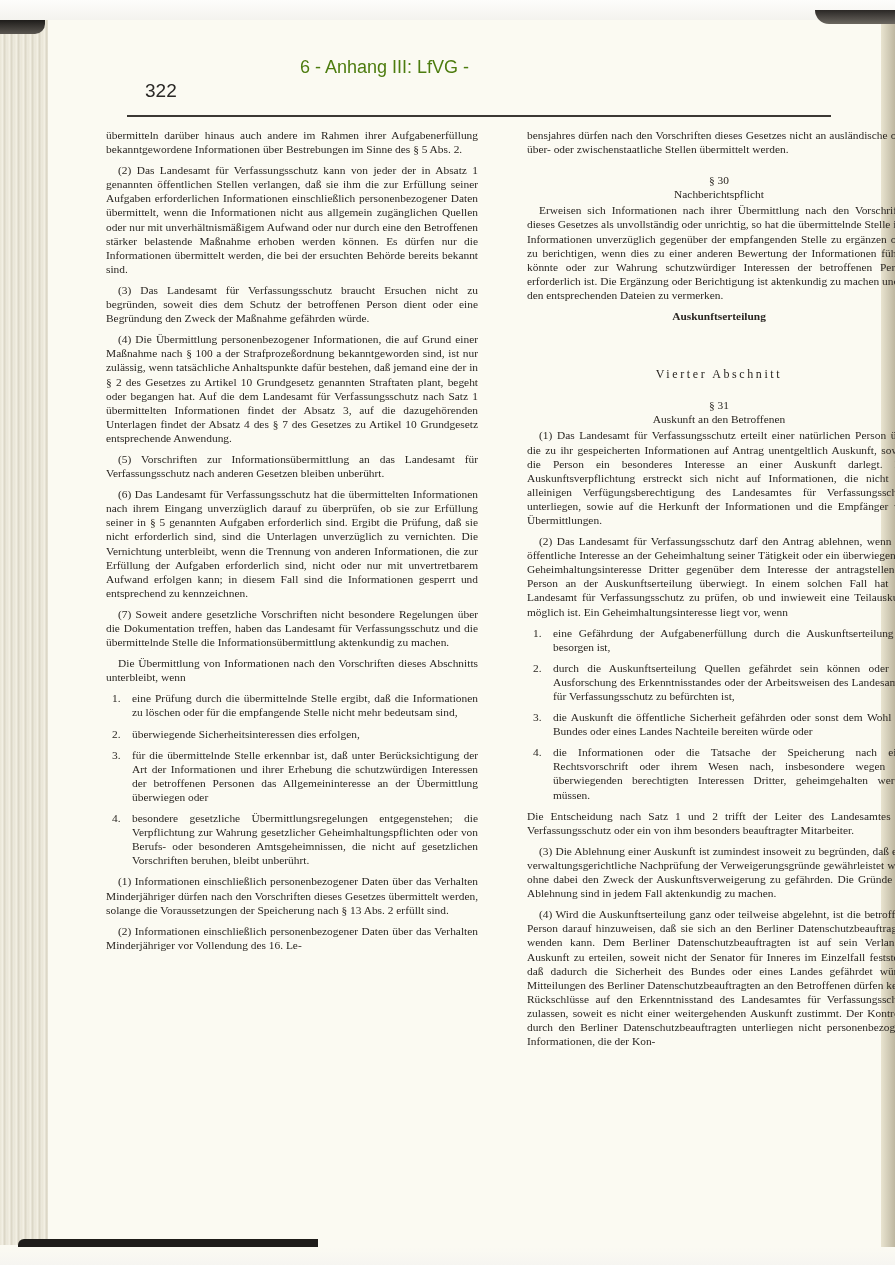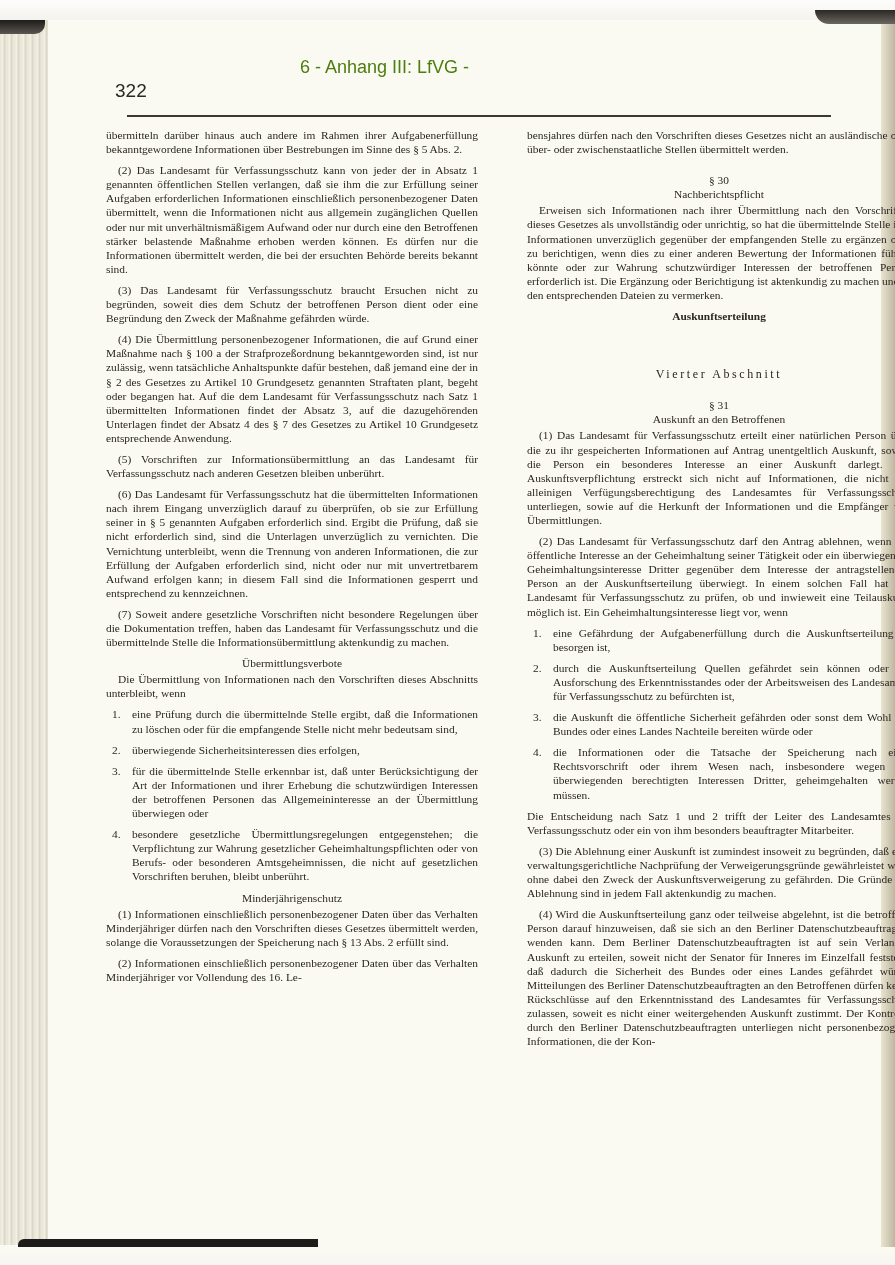--- a/index.html
+++ b/index.html
@@ -40,21 +40,21 @@
     background: linear-gradient(180deg, #fbfaf2, #f6f5f1);
   }
   .page {
     position: absolute; left: 48px; top: 20px; width: 833px; height: 1225px;
   }
   .running-head {
     position: absolute; left: 0; top: 0; width: 833px; height: 100px;
     font-family: "Liberation Sans", "DejaVu Sans", sans-serif;
   }
   .page-number {
-    position: absolute; left: 67px; top: 60px; font-size: 19px; color: #2a2826;
+    position: absolute; left: 97px; top: 60px; font-size: 19px; color: #2a2826;
   }
   .header-title {
     position: absolute; left: 252px; top: 37px; font-size: 18px; color: #4d7c0f;
   }
   .header-rule {
     position: absolute; left: 79px; top: 95px; width: 704px; height: 2px; background: #3b3834;
   }
   .col {
     position: absolute; top: 108px; font-size: 11.4px; line-height: 14.1px;
     text-align: justify;
@@ -90,30 +90,28 @@
 
   <div class="col col-left">
     <p>übermitteln darüber hinaus auch andere im Rahmen ihrer Aufgabenerfüllung bekanntgewordene Informationen über Bestrebungen im Sinne des § 5 Abs. 2.</p>
     <p class="indent">(2) Das Landesamt für Verfassungsschutz kann von jeder der in Absatz 1 genannten öffentlichen Stellen verlangen, daß sie ihm die zur Erfüllung seiner Aufgaben erforderlichen Informationen einschließlich personenbezogener Daten übermittelt, wenn die Informationen nicht aus allgemein zugänglichen Quellen oder nur mit unverhältnismäßigem Aufwand oder nur durch eine den Betroffenen stärker belastende Maßnahme erhoben werden können. Es dürfen nur die Informationen übermittelt werden, die bei der ersuchten Behörde bereits bekannt sind.</p>
     <p class="indent">(3) Das Landesamt für Verfassungsschutz braucht Ersuchen nicht zu begründen, soweit dies dem Schutz der betroffenen Person dient oder eine Begründung den Zweck der Maßnahme gefährden würde.</p>
     <p class="indent">(4) Die Übermittlung personenbezogener Informationen, die auf Grund einer Maßnahme nach § 100 a der Strafprozeßordnung bekanntgeworden sind, ist nur zulässig, wenn tatsächliche Anhaltspunkte dafür bestehen, daß jemand eine der in § 2 des Gesetzes zu Artikel 10 Grundgesetz genannten Straftaten plant, begeht oder begangen hat. Auf die dem Landesamt für Verfassungsschutz nach Satz 1 übermittelten Informationen findet der Absatz 3, auf die dazugehörenden Unterlagen findet der Absatz 4 des § 7 des Gesetzes zu Artikel 10 Grundgesetz entsprechende Anwendung.</p>
     <p class="indent">(5) Vorschriften zur Informationsübermittlung an das Landesamt für Verfassungsschutz nach anderen Gesetzen bleiben unberührt.</p>
     <p class="indent">(6) Das Landesamt für Verfassungsschutz hat die übermittelten Informationen nach ihrem Eingang unverzüglich darauf zu überprüfen, ob sie zur Erfüllung seiner in § 5 genannten Aufgaben erforderlich sind. Ergibt die Prüfung, daß sie nicht erforderlich sind, sind die Unterlagen unverzüglich zu vernichten. Die Vernichtung unterbleibt, wenn die Trennung von anderen Informationen, die zur Erfüllung der Aufgaben erforderlich sind, nicht oder nur mit unvertretbarem Aufwand erfolgen kann; in diesem Fall sind die Informationen gesperrt und entsprechend zu kennzeichnen.</p>
     <p class="indent">(7) Soweit andere gesetzliche Vorschriften nicht besondere Regelungen über die Dokumentation treffen, haben das Landesamt für Verfassungsschutz und die übermittelnde Stelle die Informationsübermittlung aktenkundig zu machen.</p>
 
-    <p class="heading section-title">Übermittlungsverbote</p>
     <p class="indent">Die Übermittlung von Informationen nach den Vorschriften dieses Abschnitts unterbleibt, wenn</p>
     <ul class="list">
       <li><span class="num">1.</span><span>eine Prüfung durch die übermittelnde Stelle ergibt, daß die Informationen zu löschen oder für die empfangende Stelle nicht mehr bedeutsam sind,</span></li>
       <li><span class="num">2.</span><span>überwiegende Sicherheitsinteressen dies erfolgen,</span></li>
       <li><span class="num">3.</span><span>für die übermittelnde Stelle erkennbar ist, daß unter Berücksichtigung der Art der Informationen und ihrer Erhebung die schutzwürdigen Interessen der betroffenen Personen das Allgemeininteresse an der Übermittlung überwiegen oder</span></li>
       <li><span class="num">4.</span><span>besondere gesetzliche Übermittlungsregelungen entgegenstehen; die Verpflichtung zur Wahrung gesetzlicher Geheimhaltungspflichten oder von Berufs- oder besonderen Amtsgeheimnissen, die nicht auf gesetzlichen Vorschriften beruhen, bleibt unberührt.</span></li>
     </ul>
 
-    <p class="heading section-title">Minderjährigenschutz</p>
     <p class="indent">(1) Informationen einschließlich personenbezogener Daten über das Verhalten Minderjähriger dürfen nach den Vorschriften dieses Gesetzes übermittelt werden, solange die Voraussetzungen der Speicherung nach § 13 Abs. 2 erfüllt sind.</p>
     <p class="indent">(2) Informationen einschließlich personenbezogener Daten über das Verhalten Minderjähriger vor Vollendung des 16. Le-</p>
   </div>
 
   <div class="col col-right">
     <p>bensjahres dürfen nach den Vorschriften dieses Gesetzes nicht an ausländische oder über- oder zwischenstaatliche Stellen übermittelt werden.</p>
 
     <p class="heading section-num">§ 30</p>
     <p class="heading section-title">Nachberichtspflicht</p>
     <p class="indent">Erweisen sich Informationen nach ihrer Übermittlung nach den Vorschriften dieses Gesetzes als unvollständig oder unrichtig, so hat die übermittelnde Stelle ihre Informationen unverzüglich gegenüber der empfangenden Stelle zu ergänzen oder zu berichtigen, wenn dies zu einer anderen Bewertung der Informationen führen könnte oder zur Wahrung schutzwürdiger Interessen der betroffenen Person erforderlich ist. Die Ergänzung oder Berichtigung ist aktenkundig zu machen und in den entsprechenden Dateien zu vermerken.</p>

